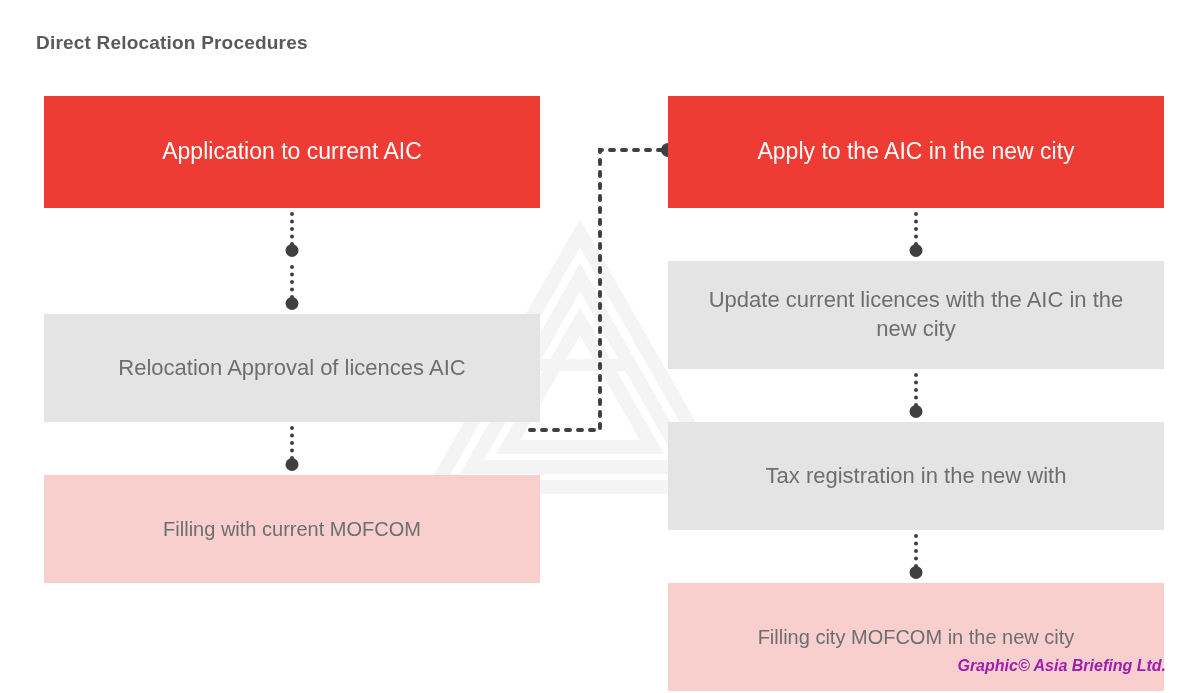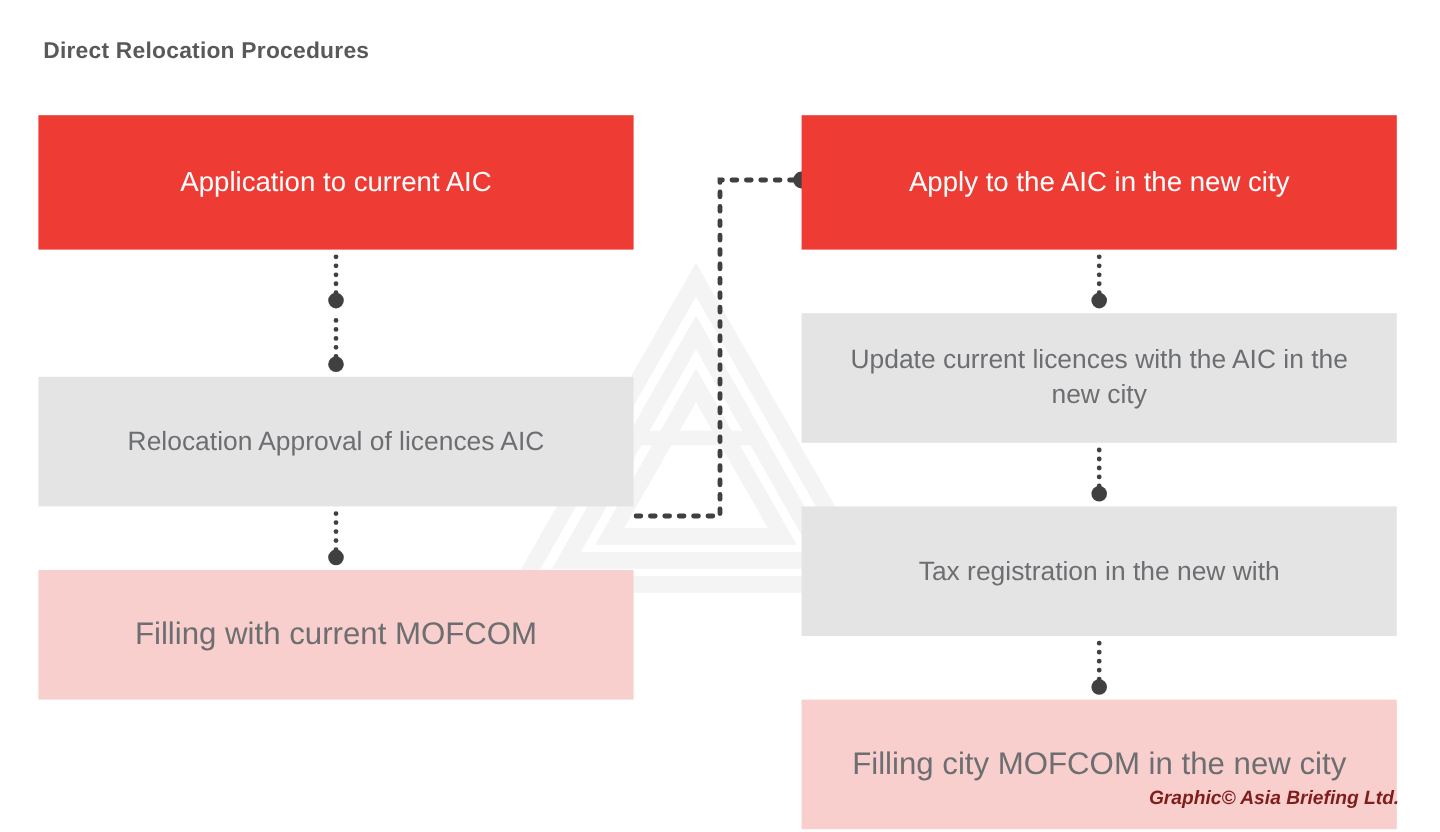--- a/index.html
+++ b/index.html
@@ -38,21 +38,21 @@
     font-size: 19px;
     font-weight: bold;
     color: #58595b;
     letter-spacing: 0.2px;
   }
 
   .column {
     position: absolute;
     width: 496px;
   }
-  .col-left { left: 32px; top: 96px; }
+  .col-left { left: 44px; top: 96px; }
   .col-right { left: 668px; top: 96px; }
 
   .node {
     width: 496px;
     box-sizing: border-box;
     display: flex;
     align-items: center;
     justify-content: center;
     text-align: center;
     line-height: 1.3;
@@ -67,21 +67,21 @@
   .node-grey {
     background: #e4e4e4;
     color: #6d6e71;
     height: 108px;
     font-size: 22px;
   }
   .node-pink {
     background: #f8cfcc;
     color: #6d6e71;
     height: 108px;
-    font-size: 26px;
+    font-size: 20px;
   }
 
   
   .connector {
     position: relative;
     height: 53px;
     width: 496px;
   }
   .connector .dots {
     position: absolute;
@@ -113,21 +113,21 @@
     pointer-events: none;
   }
 
   .credit {
     position: absolute;
     right: 34px;
     bottom: 18px;
     font-size: 16px;
     font-style: italic;
     font-weight: bold;
-    color: #7f1d1d;
+    color: #a21caf;
   }
 </style>
 </head>
 <body>
 
 <div class="page">
 
   <div class="watermark">
     <svg viewBox="0 0 320 290" width="320" height="290" xmlns="http://www.w3.org/2000/svg">
       <g fill="none" stroke="#f4f4f4" stroke-width="14">

